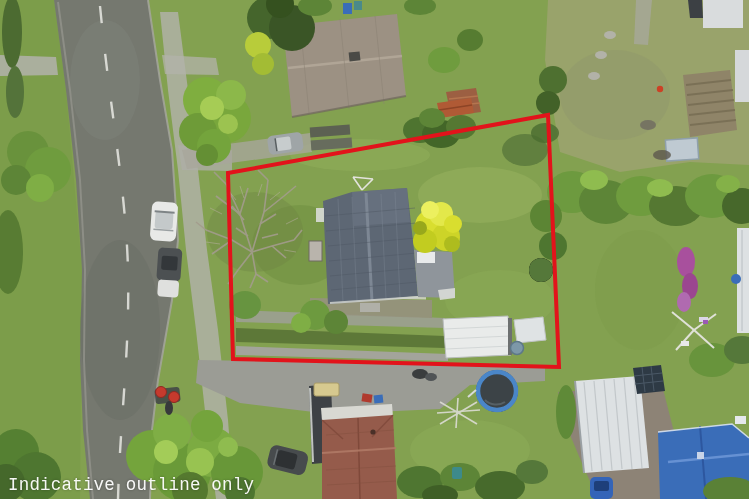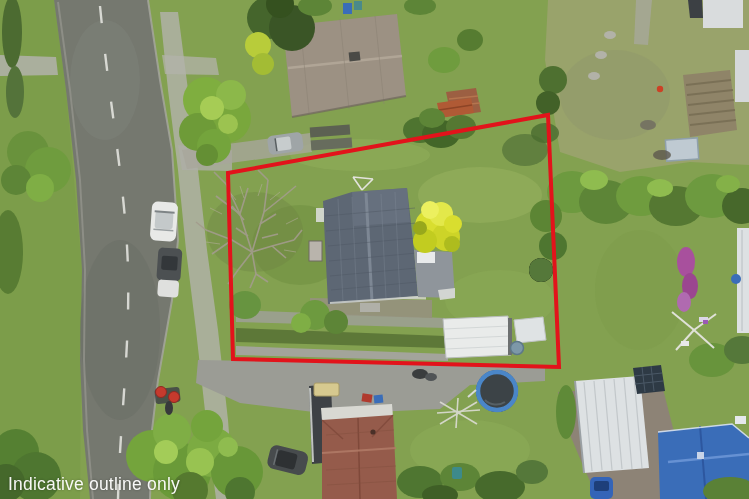--- a/index.html
+++ b/index.html
@@ -2,21 +2,21 @@
 <html><head>
 <meta charset="utf-8">
 <style>
   html,body{margin:0;padding:0;background:#222;}
   .stage{position:relative;width:749px;height:499px;overflow:hidden;font-family:"Liberation Sans",sans-serif;}
   .stage svg{position:absolute;inset:0;display:block;}
   .watermark{
     position:absolute;left:8px;bottom:4px;
     font-size:17.5px;font-weight:400;letter-spacing:.2px;
     color:#fff;opacity:.95;text-shadow:0 0 3px rgba(0,0,0,.35);
-    font-family:Liberation Sans, sans-serif;
+    font-family:Liberation Mono, monospace;
   }
 </style>
 </head>
 <body>
 
 <div class="stage">
 <svg viewBox="0 0 749 499" width="749" height="499" xmlns="http://www.w3.org/2000/svg">
 
   <g>
     <rect x="0" y="0" width="749" height="499" fill="#83a150"></rect>

